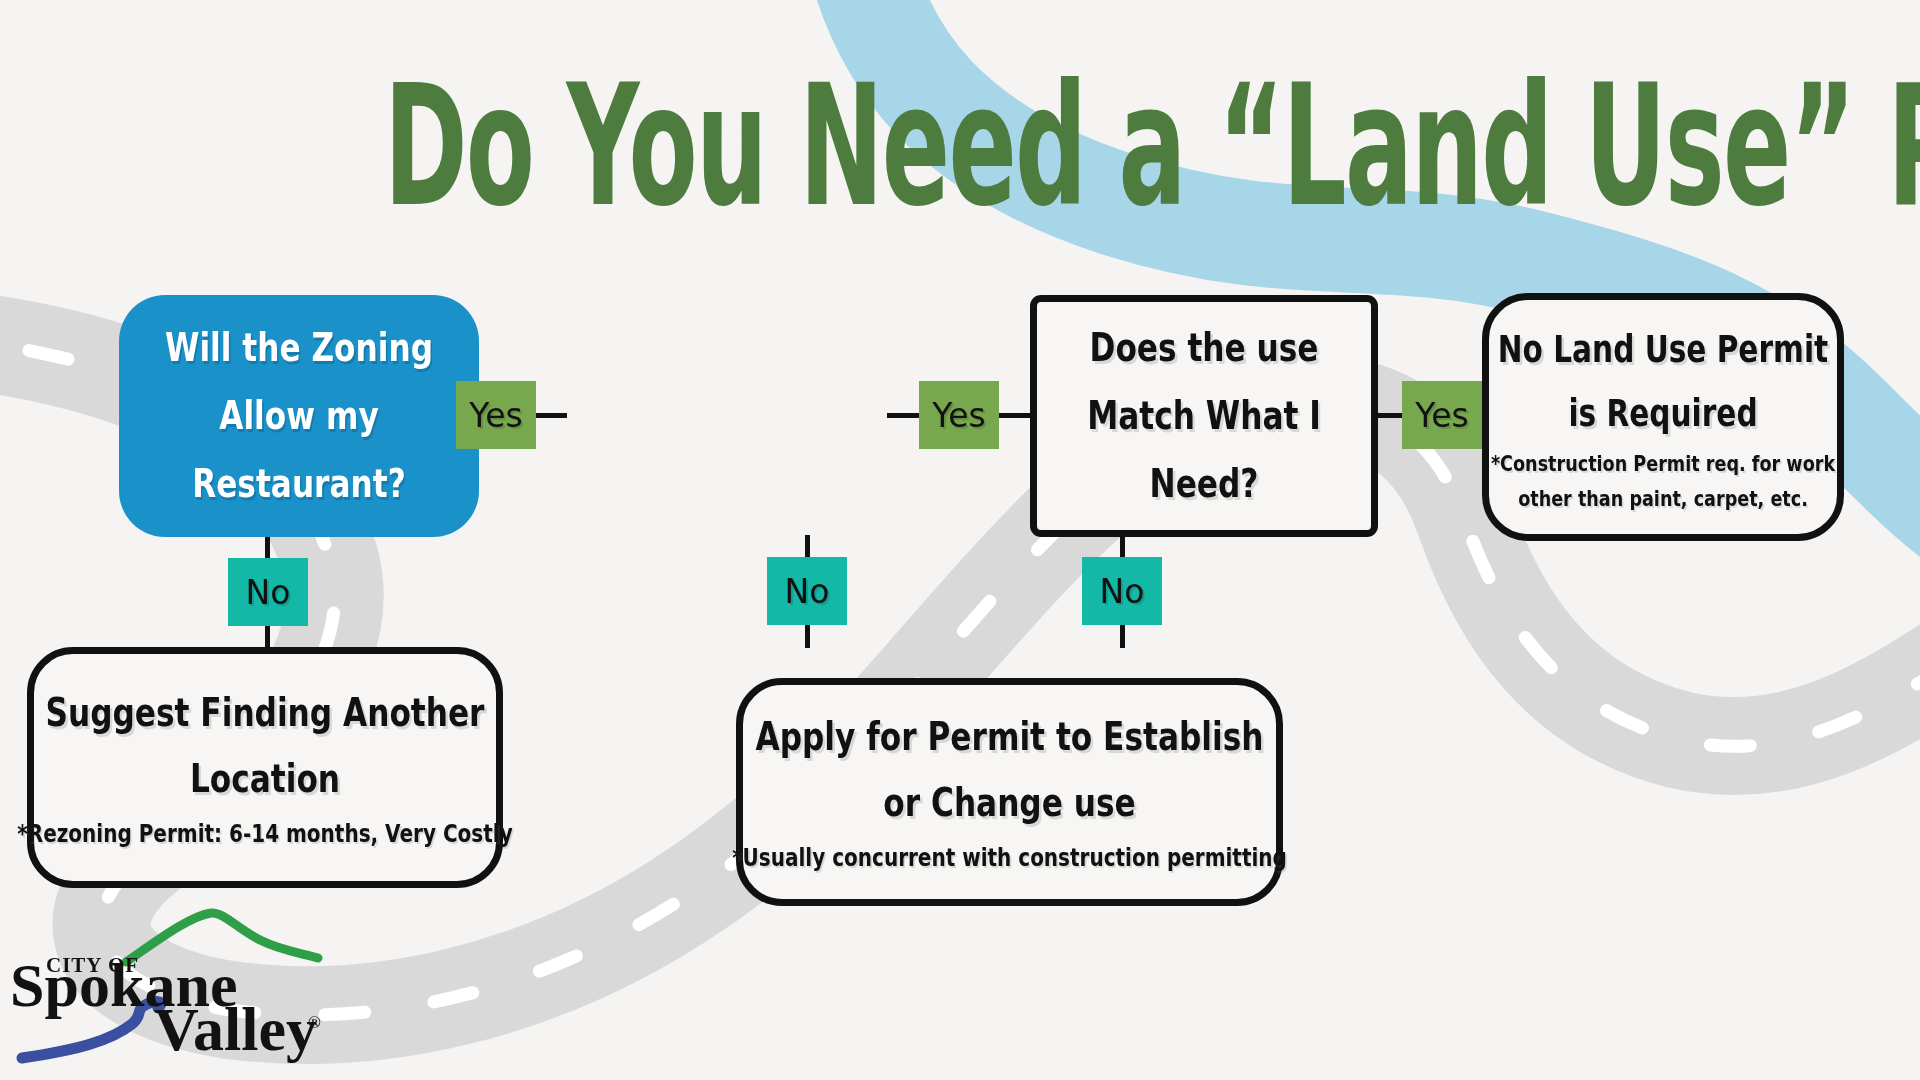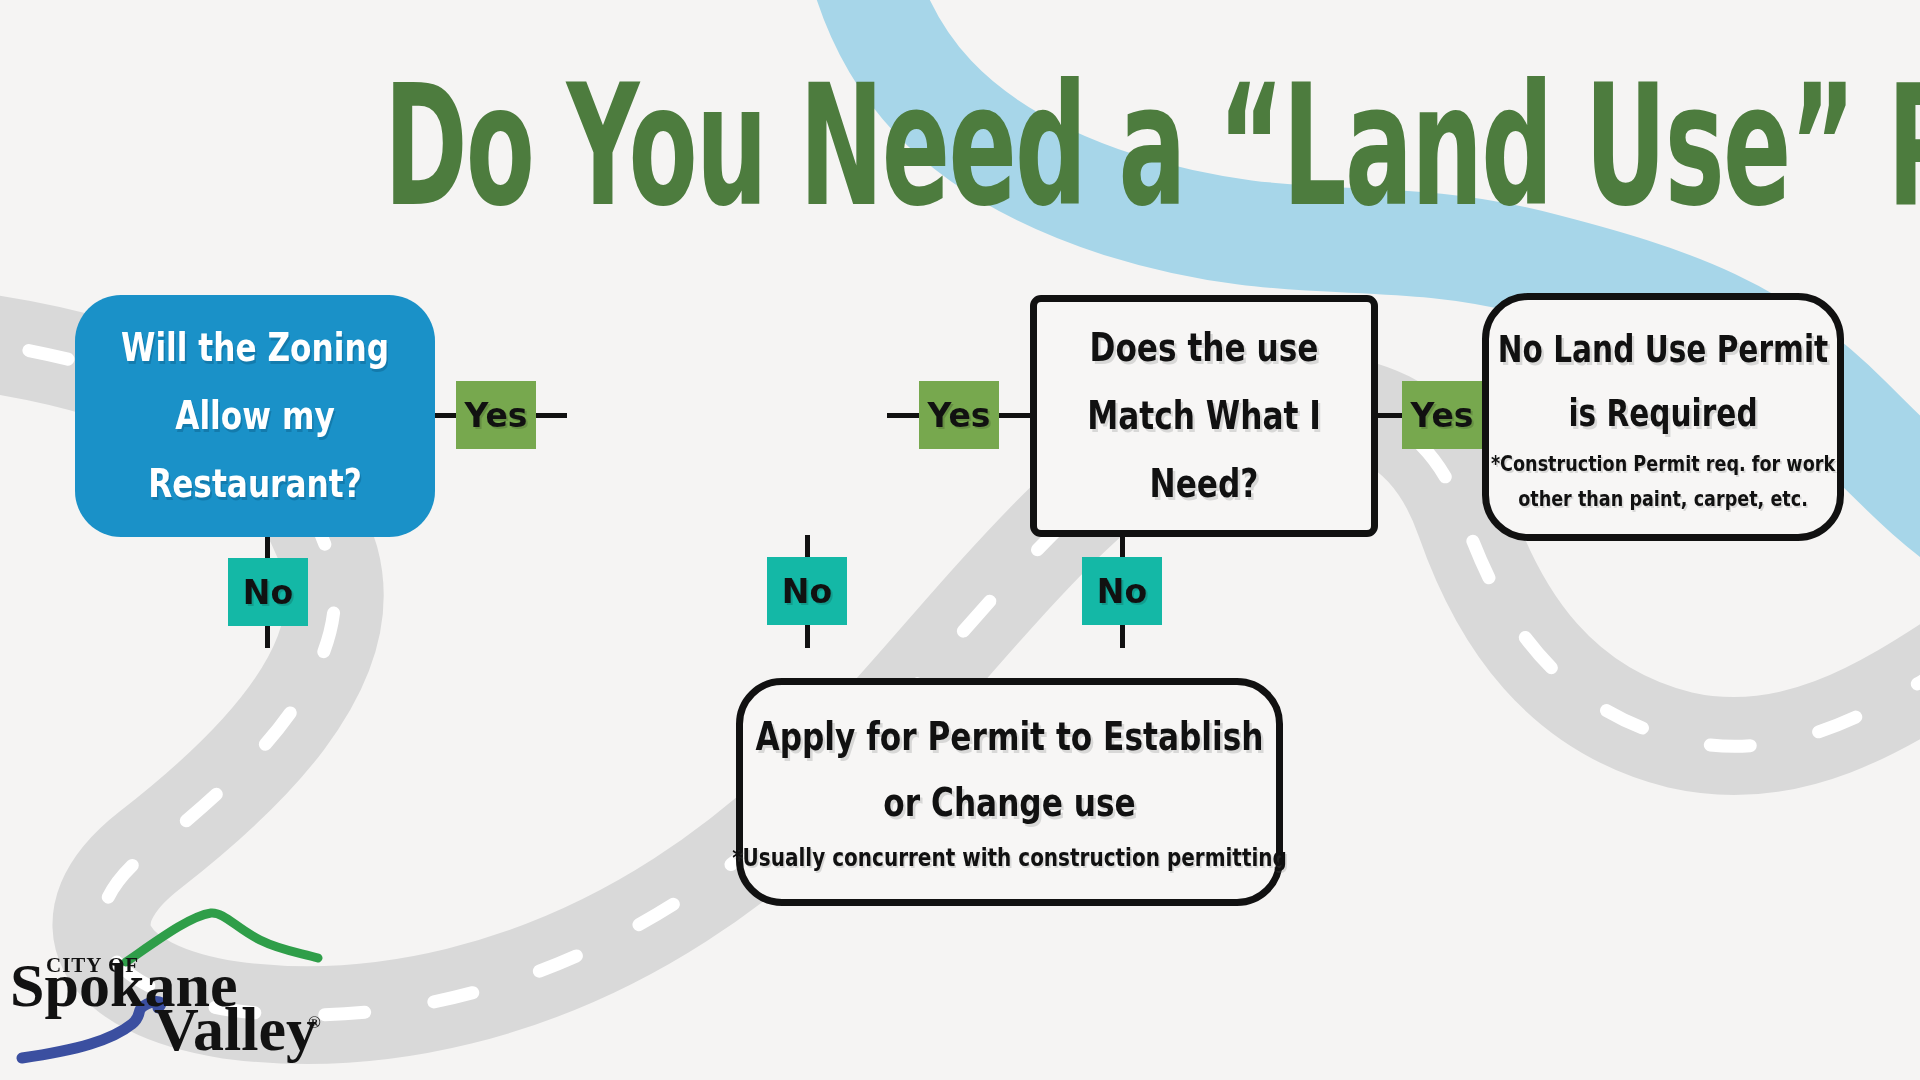--- a/index.html
+++ b/index.html
@@ -20,21 +20,21 @@
   
   .hline,.vline{position:absolute;background:#111;z-index:1;}
   .hline{height:5px;}
   .vline{width:5px;}
   
   .node{
     position:absolute;z-index:2;box-sizing:border-box;
     border-radius:46px;display:flex;align-items:center;justify-content:center;
   }
   .node.white{background:#f7f6f5;border:7px solid #111;}
-  .node.blue{background:#1a91c8;}
+  .node.blue{background:#1a91c8;margin-left:44px;}
   .box-text{
     display:flex;flex-direction:column;align-items:center;justify-content:center;
     transform:scaleX(0.80);transform-origin:50% 50%;width:100%;
   }
   .box-text .ln{
     white-space:nowrap;font-weight:bold;color:#111;
     font-size:39px;line-height:68px;letter-spacing:0px;
     text-shadow:3px 3px 0 rgba(110,110,110,0.22);
   }
   .node.blue .ln{color:#fff;text-shadow:2px 3px 0 rgba(0,60,90,0.25);}
@@ -42,21 +42,21 @@
     white-space:nowrap;font-weight:bold;color:#111;
     font-size:25px;line-height:44px;
     text-shadow:2px 2px 0 rgba(110,110,110,0.22);
   }
   .node.tight .ln{line-height:64px;font-size:37px;}
   .node.tight .note{font-size:22px;line-height:35px;}
   
   .badge{
     position:absolute;z-index:3;width:80px;height:68px;
     display:flex;align-items:center;justify-content:center;
-    font-weight:bold;font-size:33px;color:#111;
+    font-weight:normal;font-size:33px;color:#111;
     text-shadow:2px 2px 0 rgba(0,0,0,0.15);
   }
   .badge.yes{background:#77a84e;}
   .badge.no{background:#14b8a6;}
   
   #logo{position:absolute;left:8px;top:900px;z-index:2;}
   .logo-serif{font-family:"Liberation Serif",serif;font-weight:bold;fill:#121212;}
 </style>
 </head>
 <body>
@@ -126,20 +126,27 @@
       <span class="ln">is Required</span>
       <span class="note">*Construction Permit req. for work</span>
       <span class="note">other than paint, carpet, etc.</span>
     </div>
   </div>
 
   <div class="badge no" style="left:228px;top:558px;">No</div>
   <div class="badge no" style="left:767px;top:557px;">No</div>
   <div class="badge no" style="left:1082px;top:557px;">No</div>
 
+  <div class="node white" style="left:27px;top:647px;width:476px;height:241px;">
+    <div class="box-text">
+      <span class="ln" style="line-height:66px;">Suggest Finding Another</span>
+      <span class="ln" style="line-height:66px;">Location</span>
+      <span class="note">*Rezoning Permit: 6-14 months, Very Costly</span>
+    </div>
+  </div>
 
   <div class="node white" style="left:688px;top:678px;width:547px;height:228px;margin-left:48px;">
     <div class="box-text">
       <span class="ln" style="line-height:66px;">Apply for Permit to Establish</span>
       <span class="ln" style="line-height:66px;">or Change use</span>
       <span class="note">*Usually concurrent with construction permitting</span>
     </div>
   </div>
 
   <svg id="logo" width="340" height="180" viewBox="0 0 340 180">

